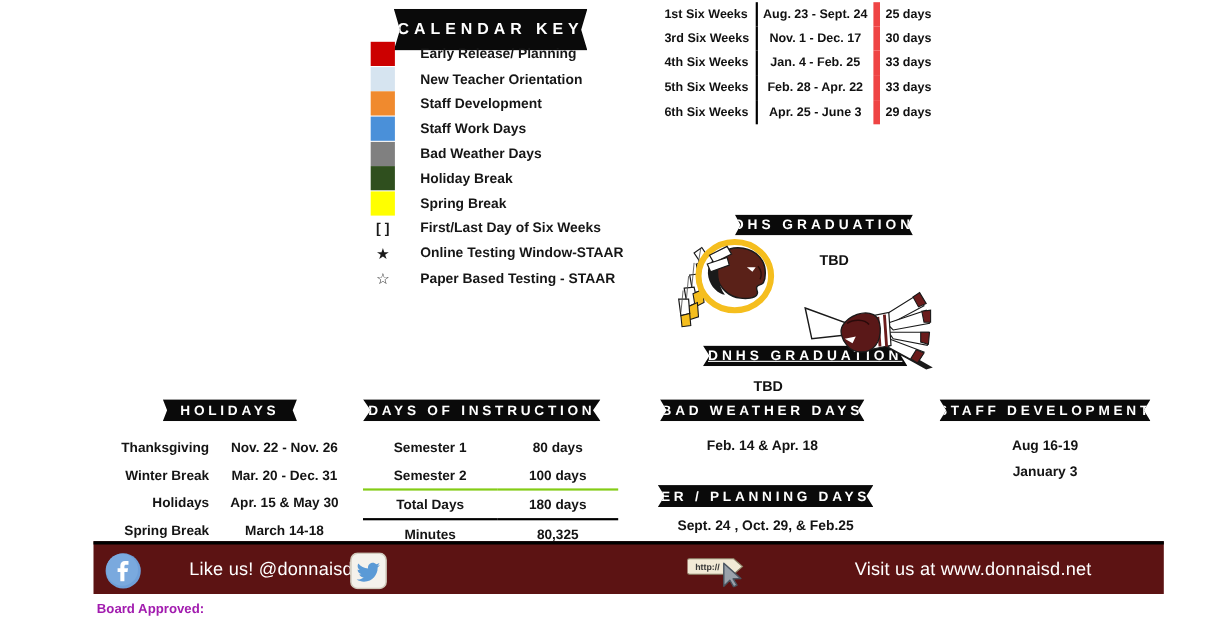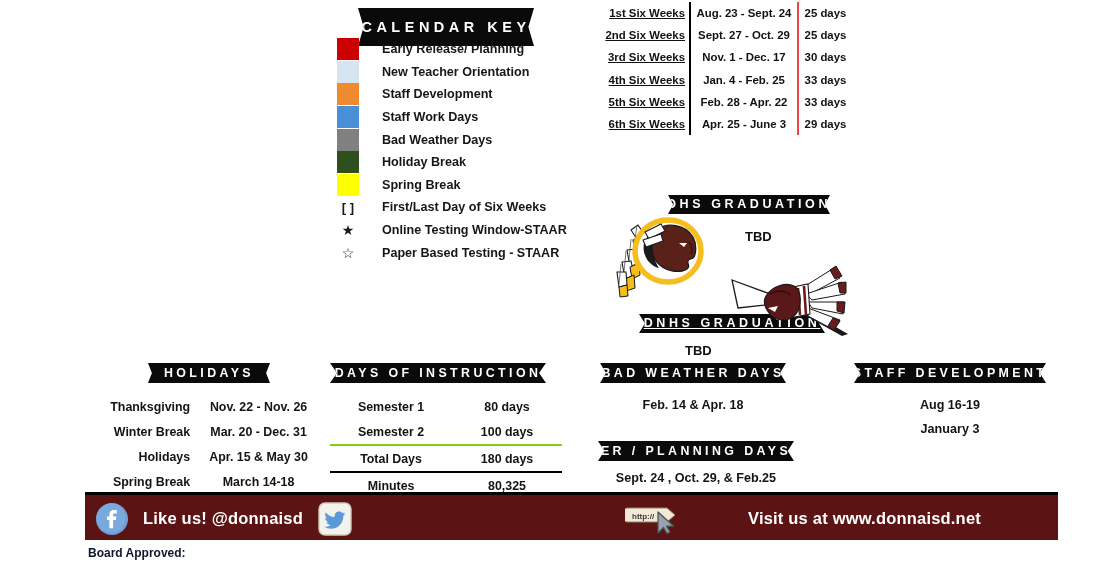--- a/index.html
+++ b/index.html
@@ -83,25 +83,25 @@
     width: 252px;
     border-collapse: collapse;
   }
   #sixweeks td {
     font-size: 11.4px;
     font-weight: 600;
     color: #111;
     padding: 5.1px 4px;
     white-space: nowrap;
   }
-  #sixweeks td.c1 { width: 86px; text-align: right; text-decoration: underline; }
+  #sixweeks td.c1 { width: 86px; text-align: left; }
   #sixweeks td.c2 {
     width: 108px; text-align: center;
     border-left: 2px solid #000;
-    border-right: 2px solid #ef4444;
+    border-right: 6px solid #ef4444;
   }
   #sixweeks td.c3 { width: 56px; text-align: center; }
 
   
   #dhs-grad-banner { left: 668px; top: 195px; width: 162px; height: 19px; font-size: 12.5px; letter-spacing: 3.6px; }
   #dhs-grad-value { left: 745px; top: 229px; font-size: 13px; font-weight: 700; }
   #dnhs-grad-banner { left: 639px; top: 314px; width: 186px; height: 19px; font-size: 12.5px; letter-spacing: 3.6px; text-decoration: underline; }
   #dnhs-grad-value { left: 685px; top: 343px; font-size: 13px; font-weight: 700; }
 
   #dhs-logo { left: 611px; top: 212px; width: 96px; height: 92px; }
@@ -161,37 +161,38 @@
     width: 973px; height: 48px;
     background: #5c1313;
     border-top: 3px solid #000;
     box-sizing: border-box;
     display: flex;
     align-items: center;
   }
   .footer-text {
     color: #ffffff;
     font-size: 16.5px;
-    font-weight: bold;
+    font-weight: normal;
     white-space: nowrap;
     letter-spacing: 0.2px;
+    margin-left: 29px;
   }
   #fb-icon { position: absolute; left: 10px; top: 7px; width: 34px; height: 34px; }
   #like-text { position: absolute; left: 58px; top: 14px; }
   #tw-icon { position: absolute; left: 233px; top: 7px; width: 34px; height: 34px; }
   #tweet-text { position: absolute; left: 327px; top: 14px; }
   #http-icon { position: absolute; left: 540px; top: 9px; width: 54px; height: 30px; }
   #visit-text { position: absolute; left: 663px; top: 14px; }
 
   #board-approved {
     position: absolute;
     left: 88px; top: 546px;
     font-size: 12px;
     font-weight: 600;
-    color: #0f172a;
+    color: #a21caf;
     white-space: nowrap;
   }
 </style>
 </head>
 <body>
 
 <div class="banner" id="calendar-key-banner">
   <span>CALENDAR KEY</span>
 </div>
 
@@ -236,25 +237,20 @@
       <div class="key-sym star">☆</div>
       <div class="key-label">Paper Based Testing - STAAR</div>
     </div>
   </div>
 
 <table id="sixweeks">
   <tbody id="sixweeks-body">
       <tr>
         <td class="c1">1st Six Weeks</td>
         <td class="c2">Aug. 23 - Sept. 24</td>
-        <td class="c3">25 days</td>
-      </tr>
-      <tr>
-        <td class="c1">2nd Six Weeks</td>
-        <td class="c2">Sept. 27 - Oct. 29</td>
         <td class="c3">25 days</td>
       </tr>
       <tr>
         <td class="c1">3rd Six Weeks</td>
         <td class="c2">Nov. 1 - Dec. 17</td>
         <td class="c3">30 days</td>
       </tr>
       <tr>
         <td class="c1">4th Six Weeks</td>
         <td class="c2">Jan. 4 - Feb. 25</td>

